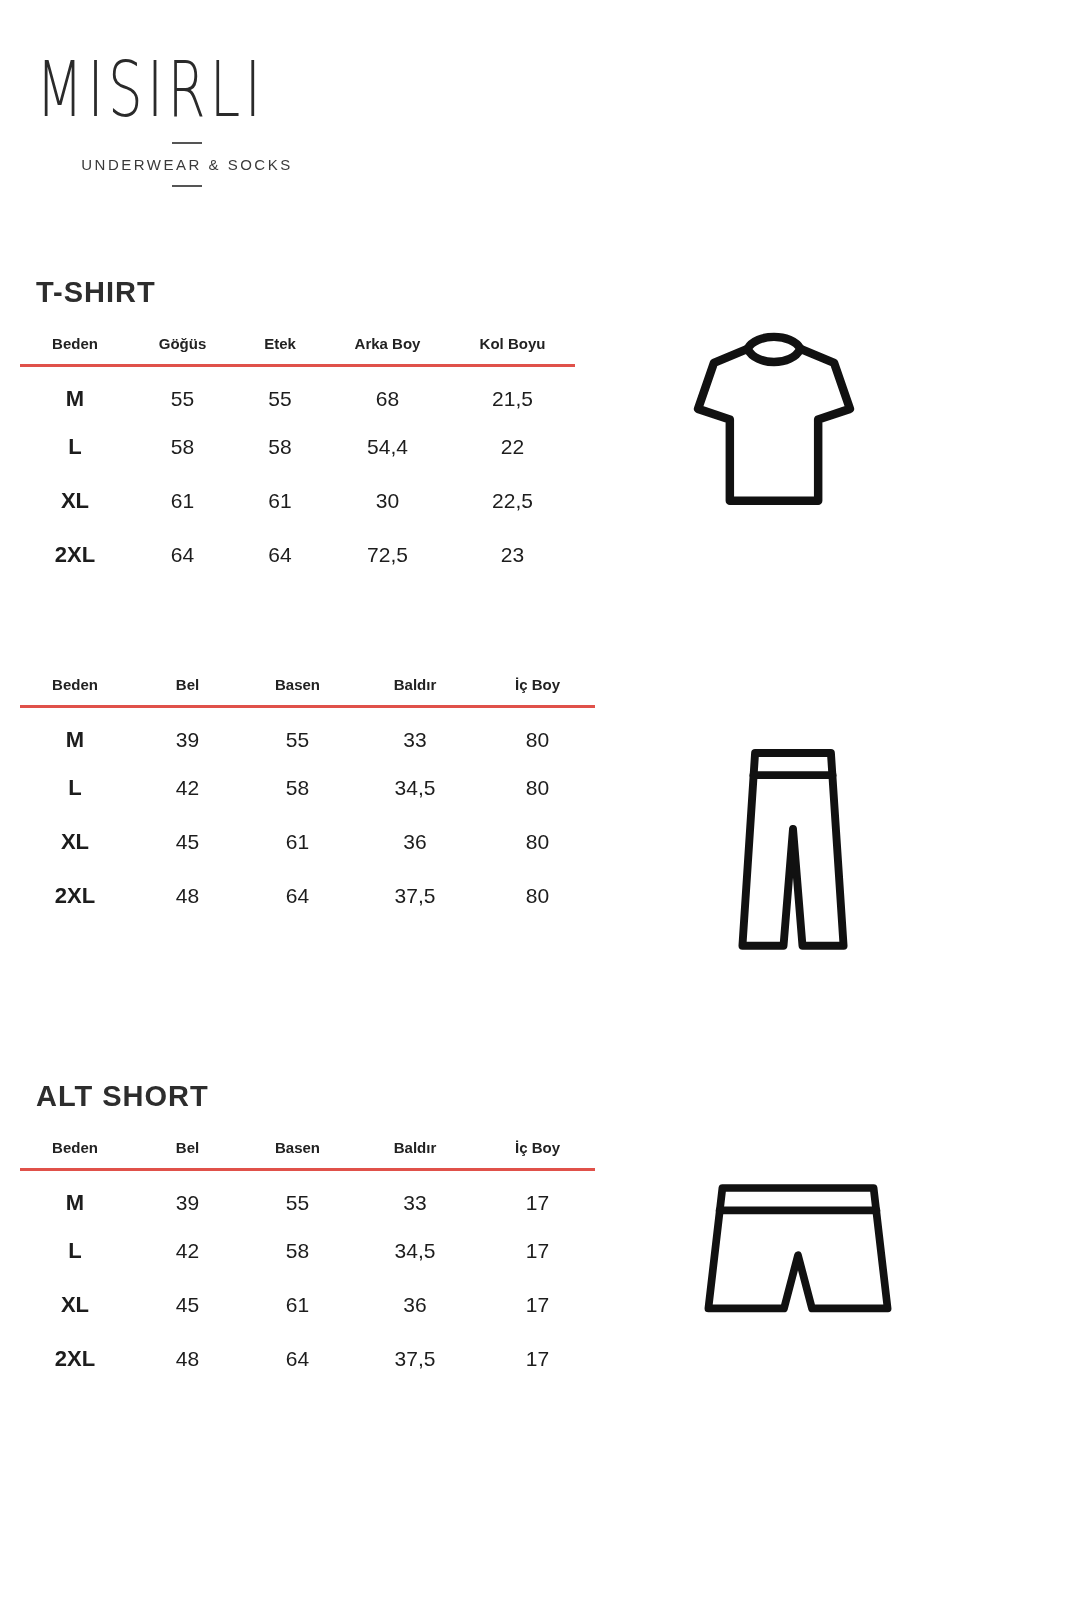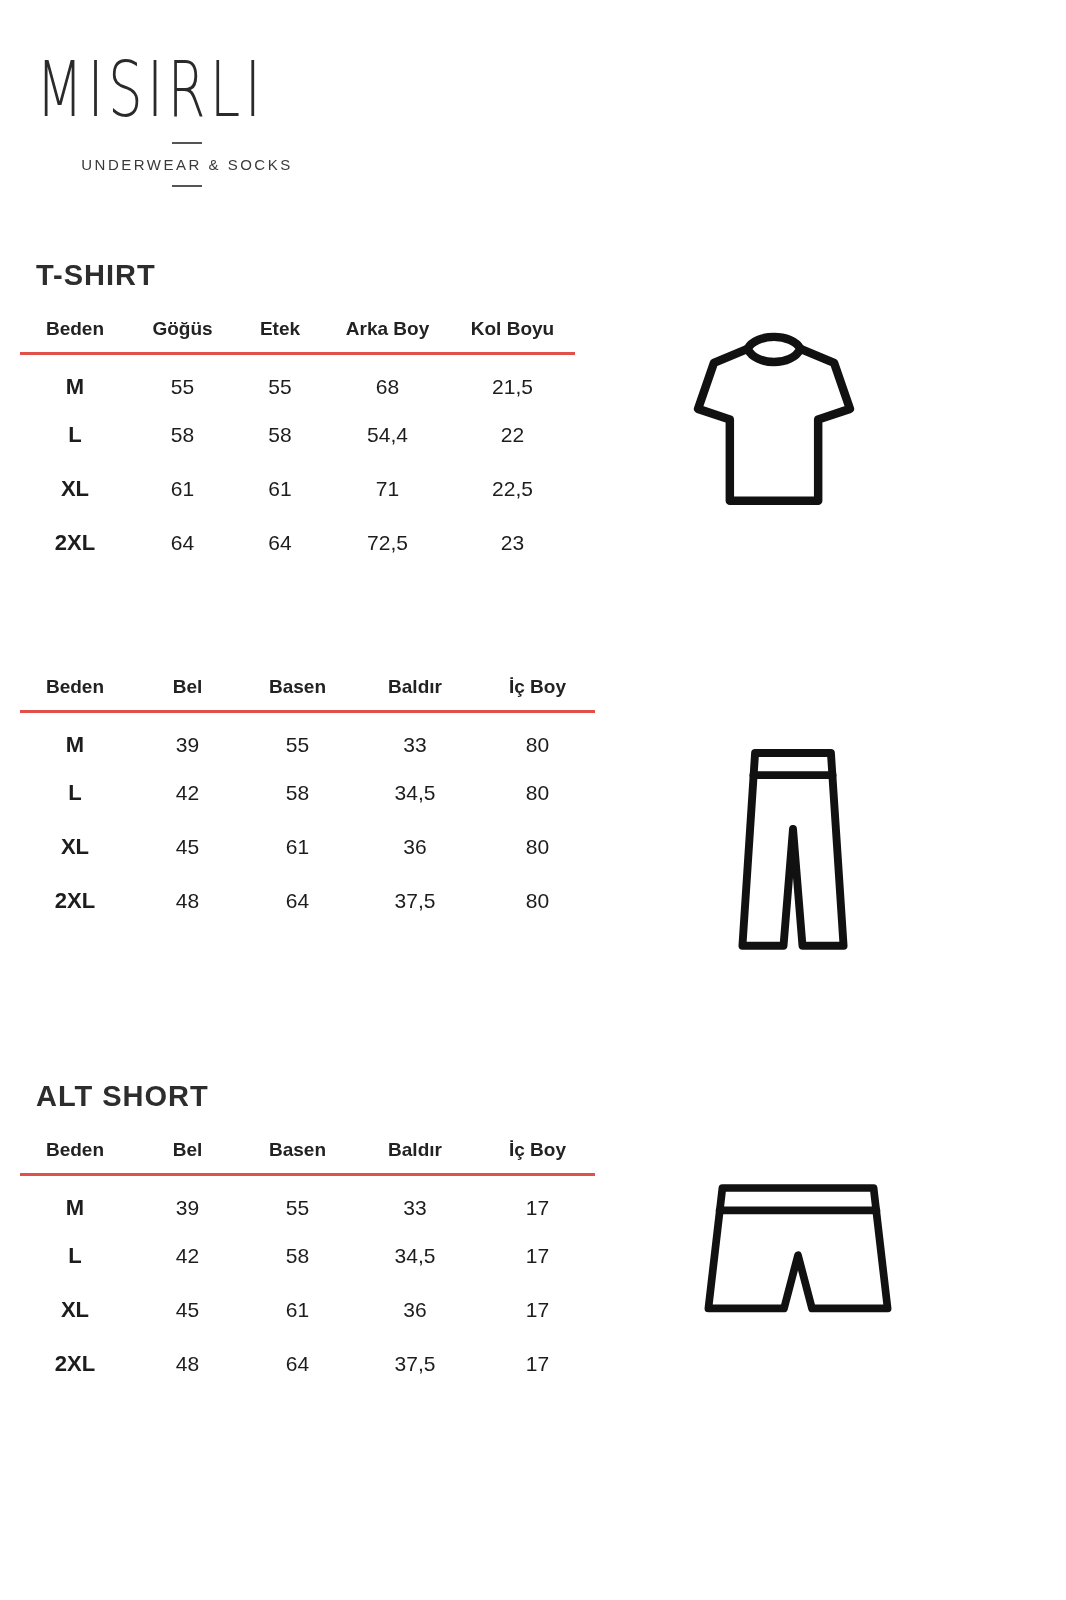--- a/index.html
+++ b/index.html
@@ -70,21 +70,21 @@
     letter-spacing:1px;
     color:var(--title);
     margin-left:16px;
   }
   table.size-table{
     border-collapse:collapse;
     table-layout:fixed;
     margin-top:16px;
   }
   table.size-table th{
-    font-size:19px;
+    font-size:15px;
     font-weight:700;
     color:#222;
     text-align:center;
     vertical-align:bottom;
     padding:10px 4px 12px 4px;
     border-bottom:3px solid var(--red);
     white-space:nowrap;
   }
   table.size-table td{
     font-size:21px;
@@ -98,21 +98,21 @@
   }
   table.size-table td.size-cell{
     font-weight:700;
     font-size:22px;
   }
   .t1{width:555px;}
   .t1 col.c0{width:110px}.t1 col.c1{width:105px}.t1 col.c2{width:90px}.t1 col.c3{width:125px}.t1 col.c4{width:125px}
   .t2{width:575px;}
   .t2 col.c0{width:110px}.t2 col.c1{width:115px}.t2 col.c2{width:105px}.t2 col.c3{width:130px}.t2 col.c4{width:115px}
 
-  .sec-tshirt{top:259px;}
+  .sec-tshirt{top:276px;}
   .sec-pijama{top:650px;}
   .sec-short{top:1080px;}
 
   
   .garment-icon{position:absolute;}
   .garment-icon svg{display:block;width:100%;height:100%;}
   .icon-tshirt{left:668px;top:316px;width:212px;height:214px;}
   .icon-pants{left:714px;top:738px;width:158px;height:226px;}
   .icon-shorts{left:700px;top:1170px;width:196px;height:162px;}
   .garment-icon path{
@@ -167,21 +167,21 @@
           <td class="size-cell">L</td>
           <td>58</td>
           <td>58</td>
           <td>54,4</td>
           <td>22</td>
         </tr>
         <tr>
           <td class="size-cell">XL</td>
           <td>61</td>
           <td>61</td>
-          <td>71</td>
+          <td>30</td>
           <td>22,5</td>
         </tr>
         <tr>
           <td class="size-cell">2XL</td>
           <td>64</td>
           <td>64</td>
           <td>72,5</td>
           <td>23</td>
         </tr>
       </tbody>

